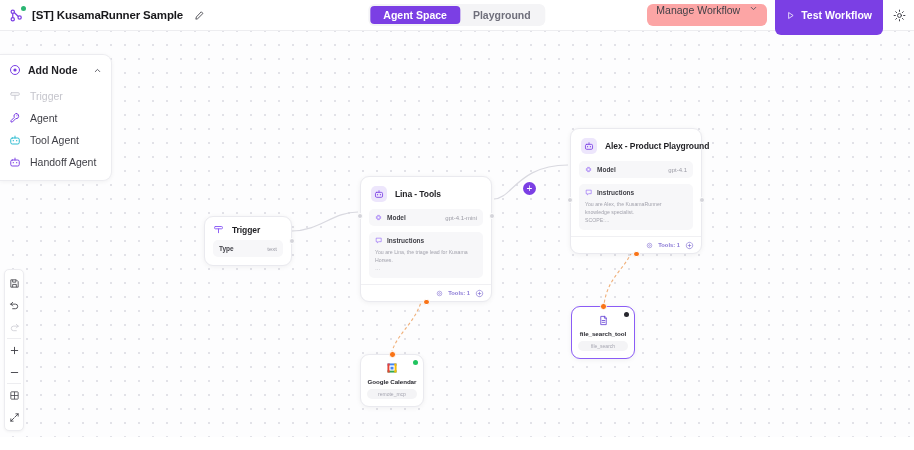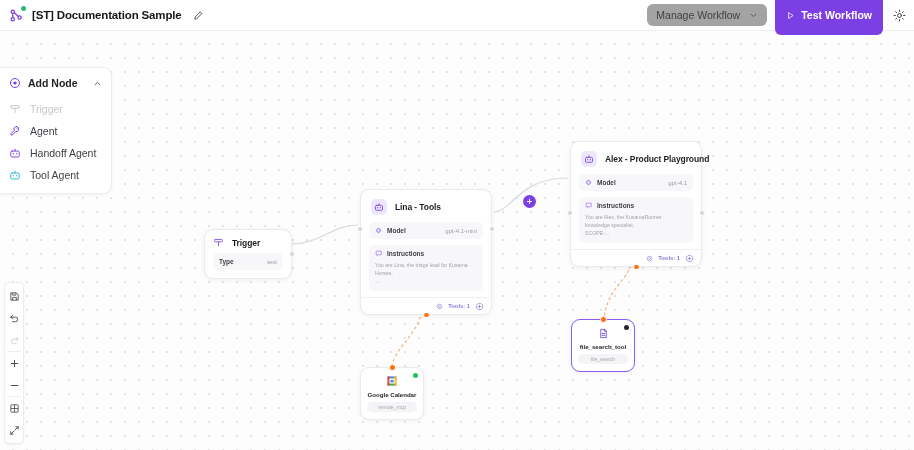--- a/index.html
+++ b/index.html
@@ -43,38 +43,38 @@
     height: 18px; line-height: 18px; border-radius: 4px;
     color: #6f6f7b; cursor: pointer; white-space: nowrap;
   }
   .seg.active { background: #7b3fe4; color: #fff; }
 
   .hdr-right {
     position: absolute; right: 7px;
     display: flex; align-items: center; gap: 8px;
   }
   .manage-btn {
-    display: flex; align-items: center; gap: 9px;
+    display: flex; gap: 9px;
     height: 22px; padding: 0 9px;
-    background: #a3a3a3; border-radius: 6px;
+    background: #fca5a5; border-radius: 6px;
     font-size: 10.5px; color: #3f3f46; font-weight: normal;
     cursor: pointer; white-space: nowrap;
   }
   .test-btn {
     display: flex; align-items: center; gap: 6px;
     height: 40px; padding: 0 11px;
     background: #7b3fe4; border-radius: 6px;
     font-size: 10.5px; color: #fff; font-weight: bold;
     cursor: pointer; white-space: nowrap;
   }
   .theme-btn { width: 16px; height: 16px; display:flex; align-items:center; justify-content:center; cursor:pointer; }
 
   
   .canvas {
-    position: absolute; top: 31px; left: 0;
+    position: absolute; top: 18px; left: 0;
     width: 914px; height: 419px;
     background-color: #fdfdfe;
     background-image: radial-gradient(#e2e2e8 0.85px, transparent 0.85px);
     background-size: 14px 14px;
     background-position: 6px 6px;
     overflow: hidden;
   }
 
   
   .add-panel {
@@ -232,28 +232,32 @@
   <div class="hdr-left">
     <div class="logo-wrap">
       <svg width="15" height="15" viewBox="0 0 24 24" fill="none" stroke="#7b3fe4" stroke-width="2">
         <circle cx="6" cy="6" r="2.6"></circle>
           <circle cx="6" cy="18" r="2.6"></circle>
           <circle cx="17" cy="15" r="2.6"></circle>
         <path d="M6 8.6v6.8M8.3 7.2l6.6 6.4"></path>
       </svg>
       <span class="logo-dot"></span>
     </div>
-    <div class="doc-title">[ST] Documentation Sample</div>
+    <div class="doc-title">[ST] KusamaRunner Sample</div>
     <div class="pencil-btn">
       <svg width="11" height="11" viewBox="0 0 24 24" fill="none" stroke="#3f3f46" stroke-width="1.9" stroke-linecap="round">
         <path d="M16.5 4.5l3 3L8 19l-4 1 1-4z"></path>
       </svg>
     </div>
   </div>
 
+  <div class="seg-wrap">
+    <div class="seg active">Agent Space</div>
+    <div class="seg">Playground</div>
+  </div>
 
   <div class="hdr-right">
     <div class="manage-btn">
       <span>Manage Workflow</span>
       <svg width="9" height="9" viewBox="0 0 24 24" fill="none" stroke="#52525b" stroke-width="2.4" stroke-linecap="round">
           <path d="M6 9l6 6 6-6"></path>
         </svg>
     </div>
     <div class="test-btn">
       <svg width="9" height="9" viewBox="0 0 24 24" fill="none" stroke="#fff" stroke-width="2" stroke-linejoin="round">
@@ -303,40 +307,40 @@
         </svg>
         <span class="add-item-label">Trigger</span>
       </div>
 
       <div class="add-item">
         <svg width="12" height="12" viewBox="0 0 24 24" fill="none" stroke="#7b3fe4" stroke-width="2" stroke-linecap="round">
           <path d="M15 3a5 5 0 0 0-4.3 7.6L4 17.3V20h2.7l6.7-6.7A5 5 0 1 0 15 3z"></path>
             <circle cx="15.8" cy="7.4" r="1.1" fill="#7b3fe4" stroke="none"></circle>
         </svg>
         <span class="add-item-label">Agent</span>
+      </div>
+
+      <div class="add-item">
+        <svg width="12" height="12" viewBox="0 0 24 24" fill="none" stroke="#22b8cf" stroke-width="1.9" stroke-linecap="round">
+          <rect x="3.5" y="8" width="17" height="12" rx="3"></rect>
+            <path d="M12 4.2V8"></path>
+            <circle cx="8.6" cy="13.4" r="1.3" fill="#22b8cf" stroke="none"></circle>
+            <circle cx="15.4" cy="13.4" r="1.3" fill="#22b8cf" stroke="none"></circle>
+        </svg>
+        <span class="add-item-label">Tool Agent</span>
       </div>
 
       <div class="add-item">
         <svg width="12" height="12" viewBox="0 0 24 24" fill="none" stroke="#7b3fe4" stroke-width="1.9" stroke-linecap="round">
           <rect x="3.5" y="8" width="17" height="12" rx="3"></rect>
             <path d="M12 4.2V8"></path>
             <circle cx="8.6" cy="13.4" r="1.3" fill="#7b3fe4" stroke="none"></circle>
             <circle cx="15.4" cy="13.4" r="1.3" fill="#7b3fe4" stroke="none"></circle>
         </svg>
         <span class="add-item-label">Handoff Agent</span>
-      </div>
-
-      <div class="add-item">
-        <svg width="12" height="12" viewBox="0 0 24 24" fill="none" stroke="#22b8cf" stroke-width="1.9" stroke-linecap="round">
-          <rect x="3.5" y="8" width="17" height="12" rx="3"></rect>
-            <path d="M12 4.2V8"></path>
-            <circle cx="8.6" cy="13.4" r="1.3" fill="#22b8cf" stroke="none"></circle>
-            <circle cx="15.4" cy="13.4" r="1.3" fill="#22b8cf" stroke="none"></circle>
-        </svg>
-        <span class="add-item-label">Tool Agent</span>
       </div>
     </div>
   </div>
 
   <div class="toolbar">
     <div class="tb-btn">
       <svg width="11" height="11" viewBox="0 0 24 24" fill="none" stroke="#3f3f46" stroke-width="1.8">
           <path d="M4 4h12l4 4v12H4z"></path>
           <path d="M8 4v5h7V4M8 20v-6h8v6"></path>
         </svg>

